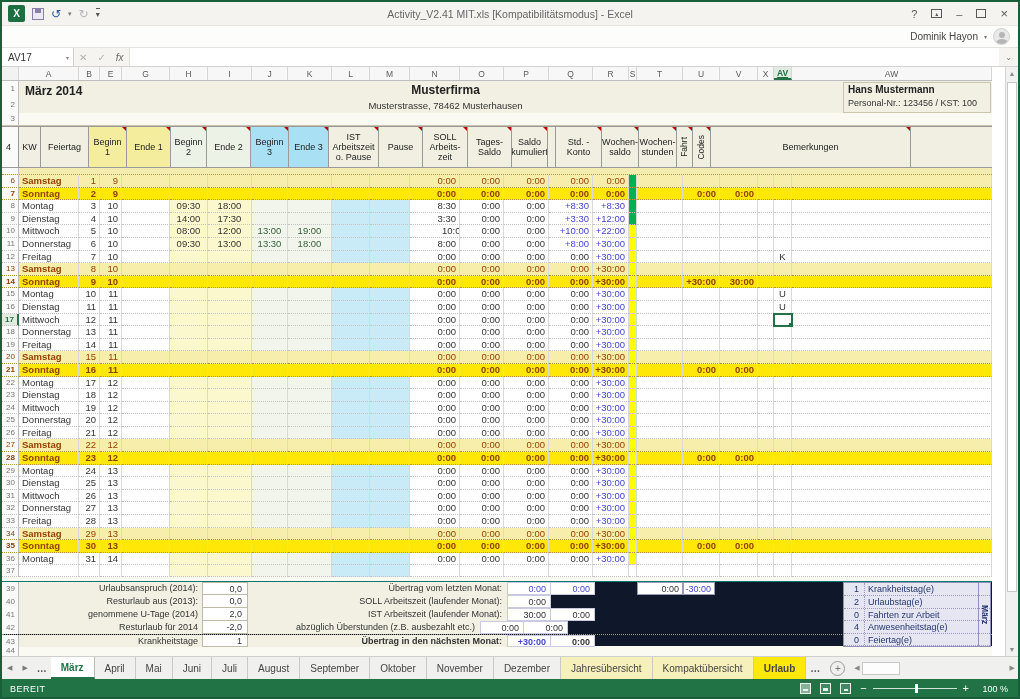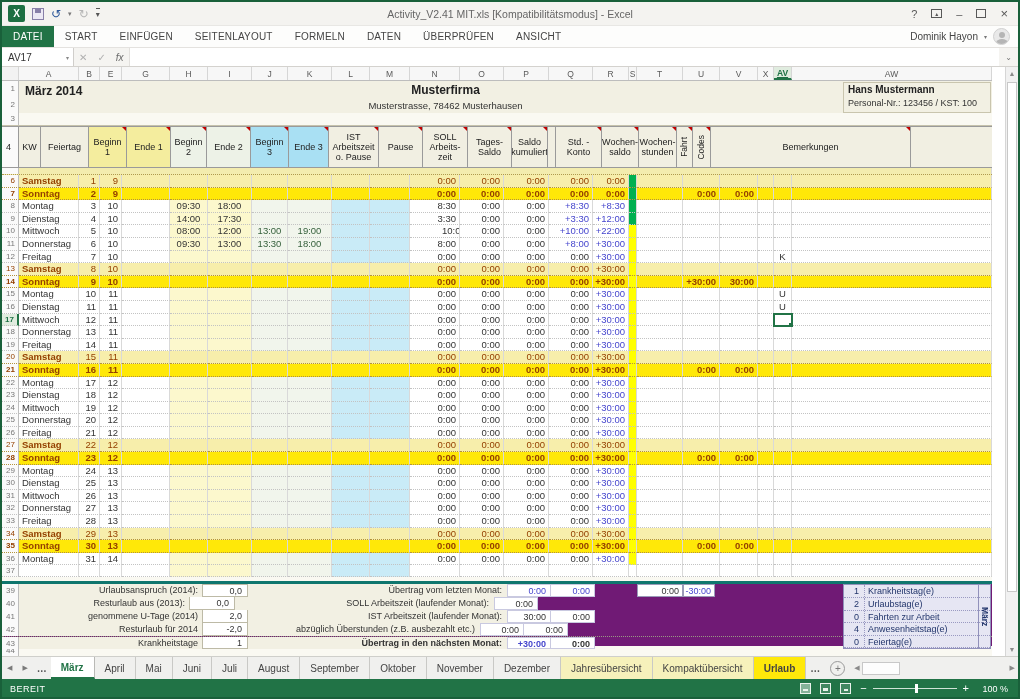--- a/index.html
+++ b/index.html
@@ -82,21 +82,21 @@
   .rn{background:#fafafa;border-right:1px solid #bdbdbd;font-size:8px;color:#777;text-align:right;padding-right:3px;}
   .rnsel{background:#e0ecdf;color:#1e7145;font-weight:bold;border-right:2px solid #217346;}
   .plus{color:#4545cd;}
   .gt{color:#35603c;}
   .bold{font-weight:bold;}
   .acell{outline:2px solid #217346;outline-offset:-1px;position:relative;}
   .acell::after{content:"";position:absolute;right:-1px;bottom:-1px;width:3px;height:3px;background:#217346;}
   .r37{height:12px;background:#fff;}
   .r38{height:4px;background:#faf9f2;}
   
-  .summary{position:relative;height:65px;background:#701a75;border-top:3px solid #0f766e;}
+  .summary{position:relative;height:65px;background:#0f172a;border-top:1px solid #0f766e;}
   .srow{display:flex;height:13px;line-height:13px;font-size:9px;color:#333;}
   .srow.last{border-top:1px dotted #9a9784;}
   .sum-lbl{width:183px;flex:none;text-align:right;padding-right:4px;background:#f2f0e3;}
   .sum-val{width:46px;flex:none;text-align:right;padding-right:5px;background:#fff;border:1px solid #bdbaa6;border-top:none;}
   .srow:first-child .sum-val{border-top:1px solid #bdbaa6;}
   .sum-mid{width:259px;flex:none;text-align:right;padding-right:5px;background:#f2f0e3;}
   .sum-p,.sum-q{width:44px;flex:none;text-align:right;padding-right:4px;background:#fff;border:1px solid #c9c9e0;border-left:none;}
   .sum-p{border-left:1px solid #c9c9e0;}
   .sum-q.empty{background:transparent;border:none;}
   .sum-blue{color:#4545cd;}
@@ -161,30 +161,20 @@
     <div class="t-ctrls">
       <span>?</span>
       <span class="ribbonopts">▴</span>
       <span>–</span>
       <span class="boxico"></span>
       <span style="font-size:13px;">×</span>
     </div>
   </div>
 
   <div class="ribbonrow">
-    <div id="ribbontabs" style="display:flex;">
-        <div class="rtab active">DATEI</div>
-        <div class="rtab">START</div>
-        <div class="rtab">EINFÜGEN</div>
-        <div class="rtab">SEITENLAYOUT</div>
-        <div class="rtab">FORMELN</div>
-        <div class="rtab">DATEN</div>
-        <div class="rtab">ÜBERPRÜFEN</div>
-        <div class="rtab">ANSICHT</div>
-      </div>
     <div class="useracct">
       <span>Dominik Hayon</span>
       <span style="font-size:6px;color:#777;">▾</span>
       <span class="avatar">
           <i></i>
           <b></b>
         </span>
     </div>
   </div>
 
@@ -1096,21 +1086,21 @@
             <div class="sum-val" style="width: 46px;">0,0</div>
             <div class="sum-mid" style="width: 259px;">Übertrag vom letzten Monat:</div>
             <div class="sum-p sum-blue" style="width: 44px;">0:00</div>
             <div class="sum-q sum-blue" style="width: 44px;">0:00</div>
             <div class="sb-spacer"></div>
             <div class="sb" style="width: 46px;">0:00</div>
             <div class="sb sum-blue" style="width: 32px;">-30:00</div>
           </div>
           <div class="srow">
             <div class="rn" style="width: 17px;">40</div>
-            <div class="sum-lbl" style="width: 170px; padding-left: 33px;">Resturlaub aus (2013):</div>
+            <div class="sum-lbl" style="width: 183px; padding-left: 33px;">Resturlaub aus (2013):</div>
             <div class="sum-val" style="width: 46px;">0,0</div>
             <div class="sum-mid" style="width: 259px;">SOLL Arbeitszeit (laufender Monat):</div>
             <div class="sum-p" style="width: 44px;">0:00</div>
             <div class="sum-q empty" style="width: 44px;"></div>
           </div>
           <div class="srow">
             <div class="rn" style="width: 17px;">41</div>
             <div class="sum-lbl" style="width: 183px;">genommene U-Tage (2014)</div>
             <div class="sum-val" style="width: 46px;">2,0</div>
             <div class="sum-mid" style="width: 259px;">IST Arbeitszeit (laufender Monat):</div>

